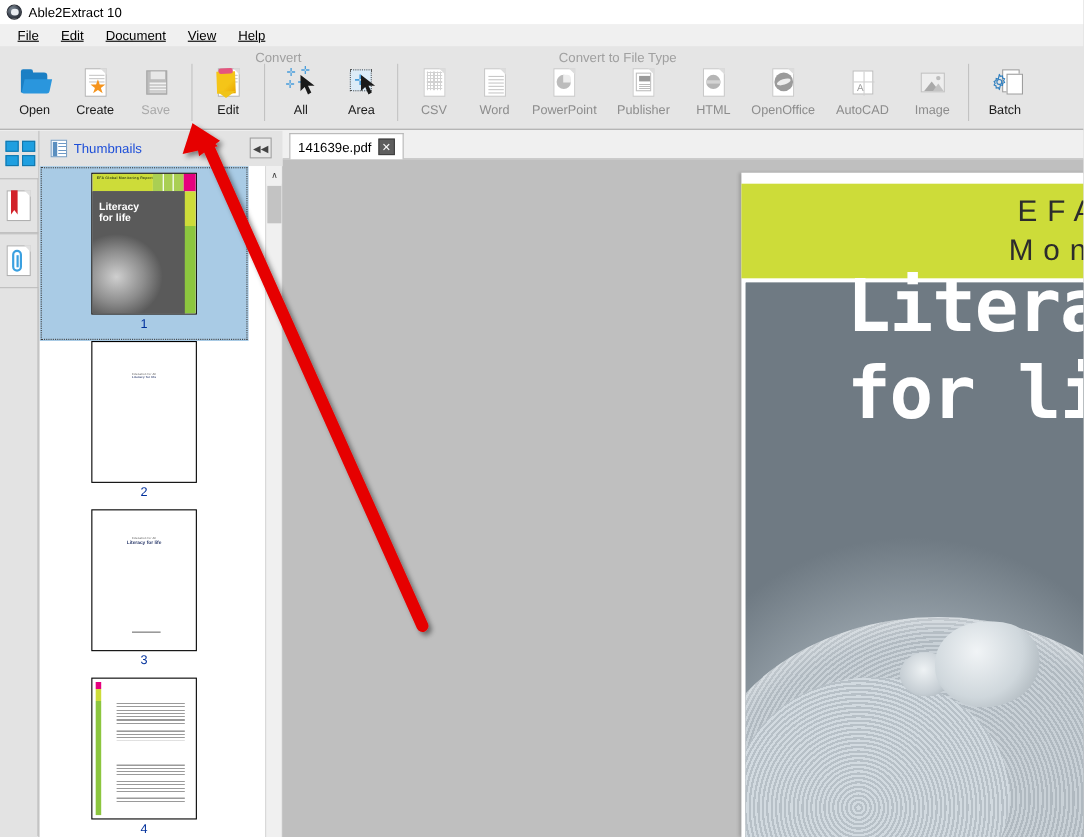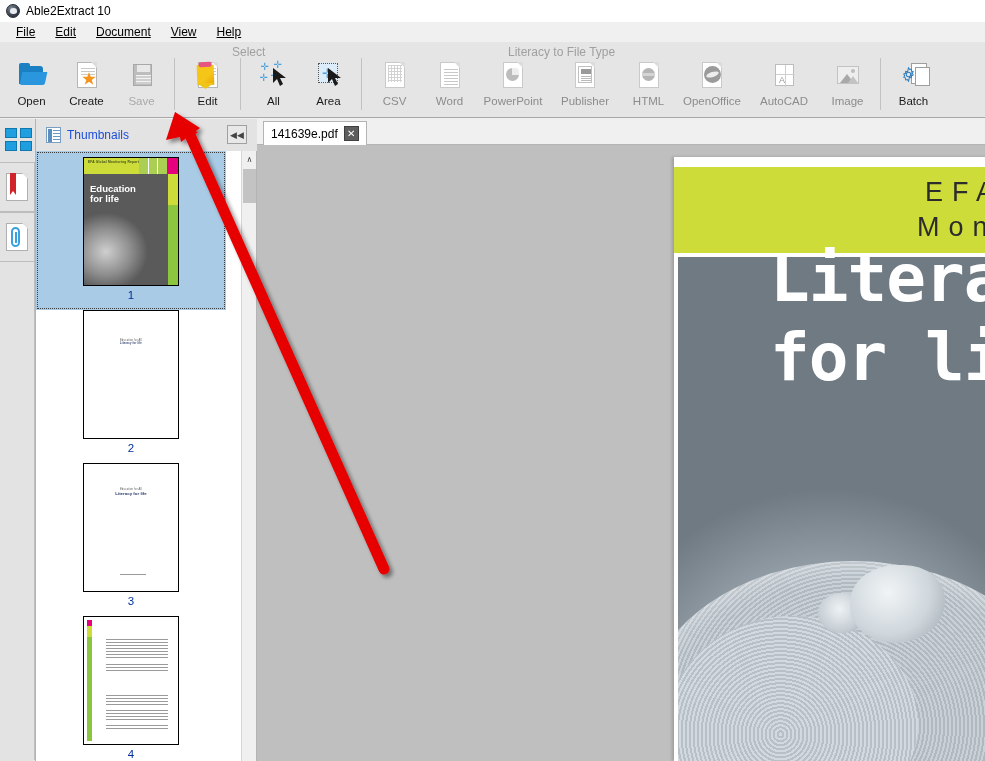--- a/index.html
+++ b/index.html
@@ -334,22 +334,22 @@
     <div class="menu-item">
       <u>Document</u></div>
     <div class="menu-item">
       <u>View</u></div>
     <div class="menu-item">
       <u>Help</u></div>
   </div>
 
   <div class="toolbar">
 
-    <div class="group-label" style="left:232px;">Select</div>
-    <div class="group-label" style="left:508px;">Literacy to File Type</div>
+    <div class="group-label" style="left:232px;">Convert</div>
+    <div class="group-label" style="left:508px;">Convert to File Type</div>
 
     <div class="tb-row" style="left:4px;">
 
       <div class="tb-btn">
         <div class="tb-ico">
           <div class="folder">
               <div class="tab2"></div>
               <div class="back"></div>
               <div class="front"></div>
             </div>
@@ -564,21 +564,21 @@
               <span class="t2"></span>
               <span class="t3"></span>
               <span class="t4"></span>
               <span class="t5"></span>
           </div>
           <div class="cov-efa">EFA Global
 Monitoring Report</div>
           <div class="cov-photo"></div>
           <div class="cov-right"></div>
           <div class="cov-title">
-            <span>Education</span><br>
+            <span>Literacy</span><br>
             <span>for life</span>
           </div>
         </div>
         <div class="thumb-num">1</div>
       </div>
 
       <div class="thumb-item">
         <div class="thumb-pg">
           <div class="tpg-txt-c" style="top:28px;">
             <div class="tpg-sm">Education for All</div>

